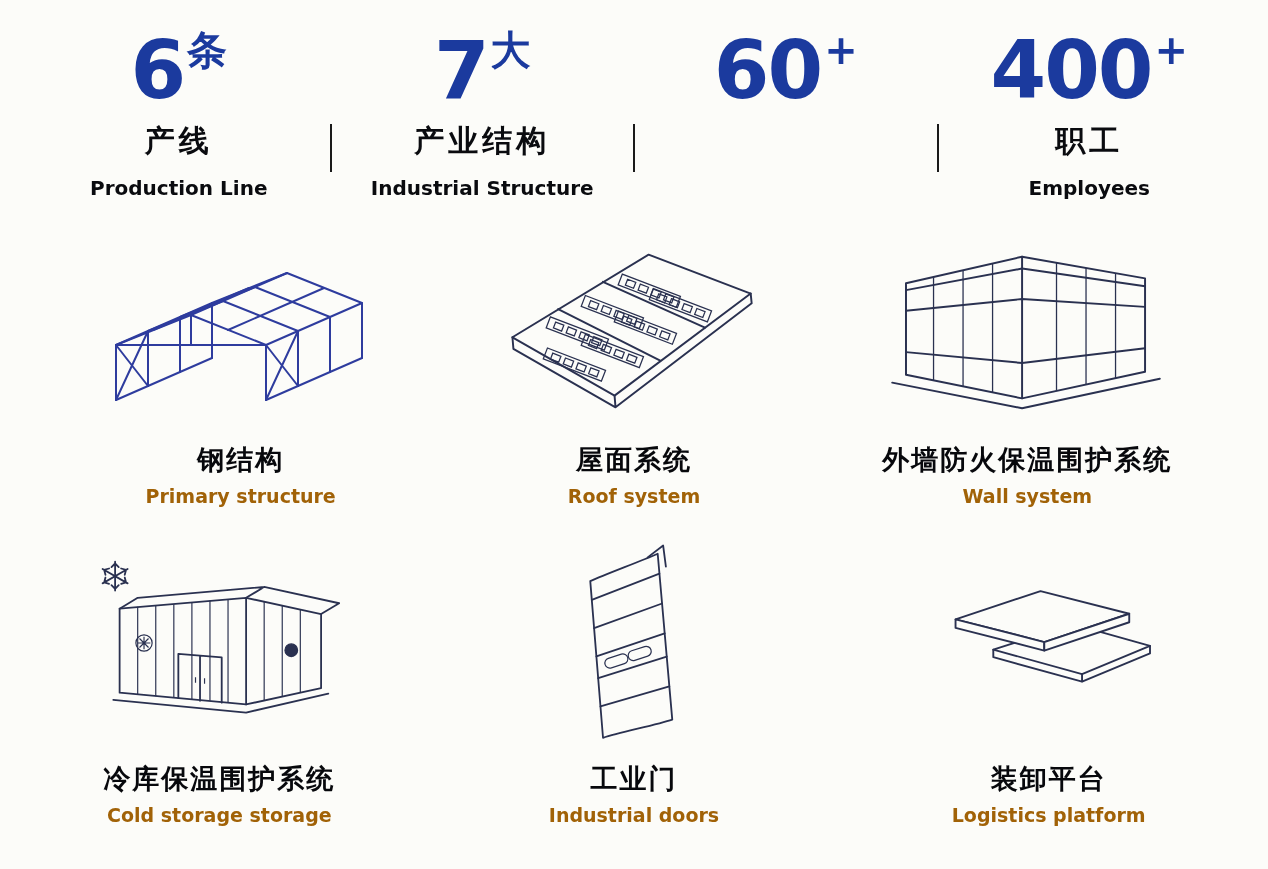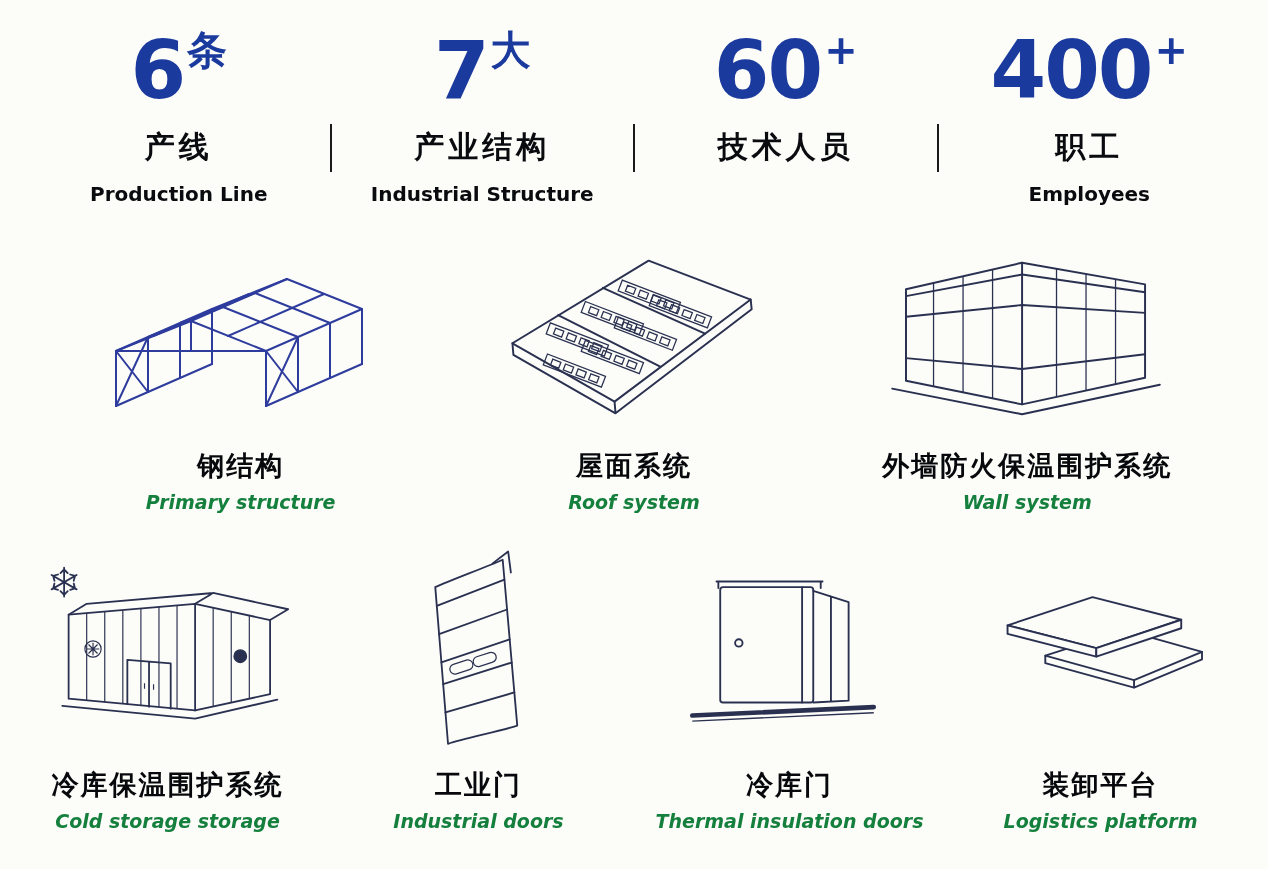--- a/index.html
+++ b/index.html
@@ -14,33 +14,33 @@
   .page { width: 1268px; height: 869px; }
 
   
   .stats-row { display: flex; align-items: stretch; padding: 30px 28px 0 28px; }
   .stat { flex: 1; text-align: center; }
   .stat-number {
     font-size: 80px; font-weight: bold; color: #1b3a9e;
     line-height: 1; letter-spacing: -2px; white-space: nowrap;
   }
   .stat-suffix { font-size: 40px; vertical-align: 34px; letter-spacing: 0; margin-left: 3px; font-weight: bold; }
-  .stat-label-cn { font-size: 30px; font-weight: 600; color: #0a0b0f; margin-top: 16px; letter-spacing: 4px; }
+  .stat-label-cn { font-size: 30px; font-weight: 600; color: #0a0b0f; margin-top: 10px; letter-spacing: 4px; }
   .stat-label-en { font-size: 20px; font-weight: bold; color: #0a0b0f; margin-top: 14px; }
   .stat-divider { width: 2px; background: #1a1a1a; height: 48px; align-self: flex-start; margin-top: 94px; }
 
   
   .row { display: flex; }
   .row1 { padding: 34px 44px 0 44px; }
   .row2 { padding: 34px 12px 0 12px; }
   .product { flex: 1; display: flex; flex-direction: column; align-items: center; }
   .illus { height: 192px; display: flex; align-items: center; justify-content: center; }
   .row2 .illus { height: 204px; }
   .p-label-cn { font-size: 27px; font-weight: 600; color: #07080c; margin-top: 16px; letter-spacing: 2px; text-align: center; }
-  .p-label-en { font-size: 19px; font-weight: bold; color: #15803d; margin-top: 7px; text-align: center; font-style: italic; }
+  .p-label-en { font-size: 19px; font-weight: bold; color: #a16207; margin-top: 7px; text-align: center; }
 
   svg { display: block; }
   .ln  { stroke: #2a3150; stroke-width: 2; fill: none; stroke-linejoin: round; stroke-linecap: round; }
   .ln-thin { stroke: #2a3150; stroke-width: 1.3; fill: none; }
   .ln-blue { stroke: #2e3c9e; stroke-width: 2; fill: none; stroke-linejoin: round; stroke-linecap: round; }
   .fill-bg { fill: #fcfcf9; }
 </style>
 </head>
 <body>
 
@@ -59,21 +59,20 @@
     <div class="stat">
       <div class="stat-number"><span>7</span><span class="stat-suffix">大</span></div>
       <div class="stat-label-cn">产业结构</div>
       <div class="stat-label-en">Industrial Structure</div>
     </div>
 
     <div class="stat-divider"></div>
 
     <div class="stat">
       <div class="stat-number"><span>60</span><span class="stat-suffix">+</span></div>
-      <div class="stat-label-cn">技术人员</div>
     </div>
 
     <div class="stat-divider"></div>
 
     <div class="stat">
       <div class="stat-number"><span>400</span><span class="stat-suffix">+</span></div>
       <div class="stat-label-cn">职工</div>
       <div class="stat-label-en">Employees</div>
     </div>
 
@@ -222,37 +221,20 @@
             <g transform="translate(72.2,122.2) rotate(-18)">
                 <rect width="26" height="11" rx="5.5"></rect>
               </g>
           </g>
         </svg>
       </div>
       <div class="p-label-cn">工业门</div>
       <div class="p-label-en">Industrial doors</div>
     </div>
 
-    <div class="product">
-      <div class="illus">
-        <svg width="214" height="176" viewBox="0 0 230 185">
-          <g class="ln">
-            <path d="M36,20 L150,20 M38,20 L38,27 M148,20 L148,27"></path>
-            <rect x="40" y="26" width="100" height="124" rx="3"></rect>
-            <path d="M128,26 L128,150"></path>
-            <circle cx="60" cy="86" r="4"></circle>
-            <path d="M140,30 L178,42 L178,148 L140,150 M159,36 L159,149"></path>
-          </g>
-          <path d="M10,164 L205,155" stroke="#2a3150" stroke-width="5" fill="none" stroke-linecap="round"></path>
-          <path d="M10,170 L205,161" stroke="#2a3150" stroke-width="1.5" fill="none"></path>
-        </svg>
-      </div>
-      <div class="p-label-cn">冷库门</div>
-      <div class="p-label-en">Thermal insulation doors</div>
-    </div>
 
     <div class="product">
       <div class="illus">
         <svg width="236" height="142" viewBox="0 0 250 150">
           <g class="ln">
             <path d="M66,82 L160,108 L232,78 L150,55 Z"></path>
             <path d="M66,82 L66,90 L160,116 L232,86 L232,78 M160,108 L160,116"></path>
           </g>
           <g class="ln">
             <polygon class="fill-bg" points="26,50 116,20 210,44 120,74"></polygon>

